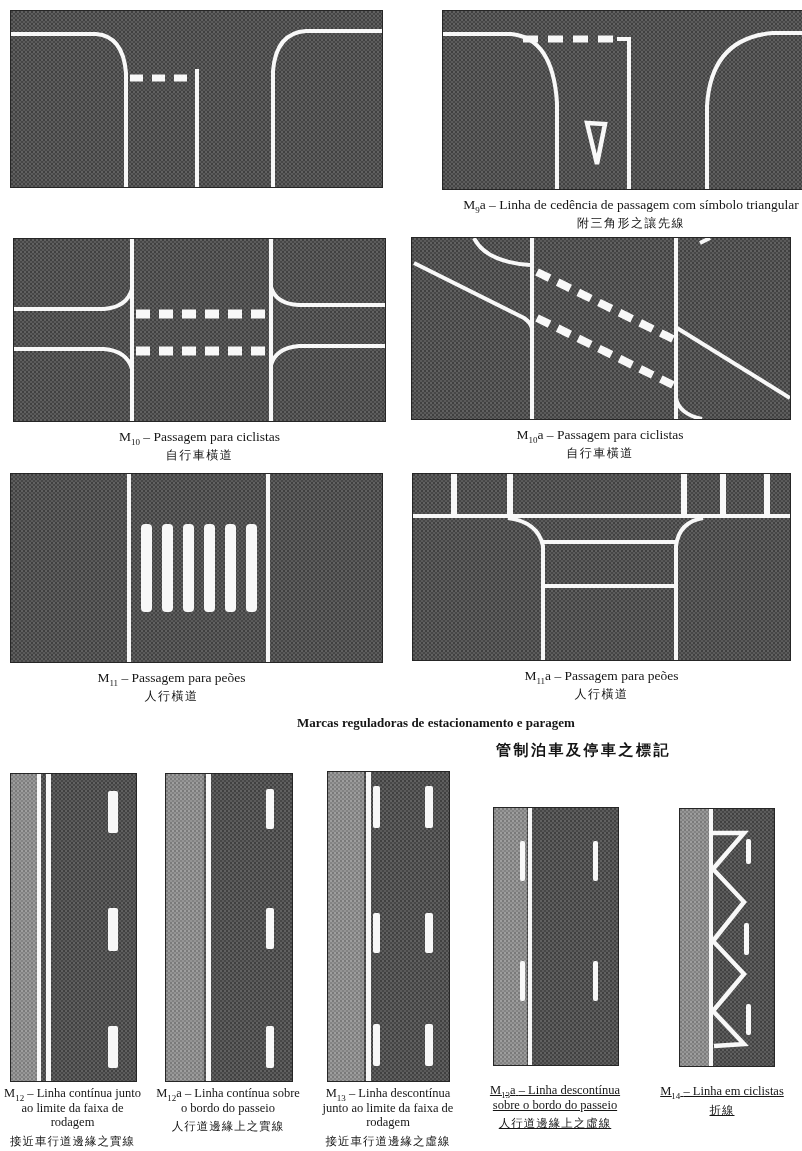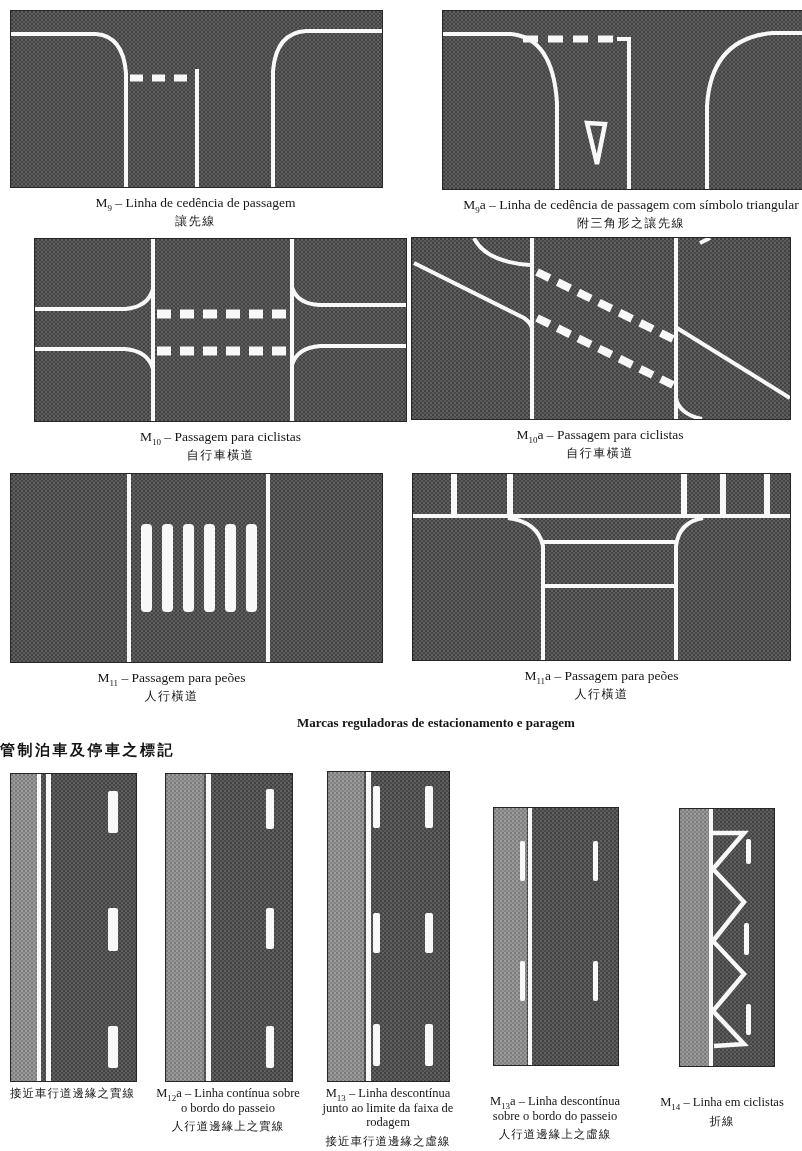--- a/index.html
+++ b/index.html
@@ -21,27 +21,27 @@
   polygon.tri { stroke-width:4.5; }
   polyline.zig { stroke-width:4.5; }
   figcaption { margin-top:7px; }
   .cap-pt { font-size:13.5px; line-height:16px; }
   .cap-zh { font-size:12px; line-height:15px; letter-spacing:1.5px; margin-top:3px; }
   .msym { white-space:nowrap; }
   sub { font-size:9px; line-height:0; letter-spacing:0; }
   .bfig .cap-pt { font-size:12.5px; line-height:14.5px; }
   .bfig .cap-zh { font-size:11.5px; margin-top:4px; letter-spacing:1px; }
   .bfig figcaption { margin-top:4px; }
-  .bfig.capgap figcaption { margin-top:28px; }
+  .bfig.capgap figcaption { margin-top:17px;text-decoration:underline; }
   .sec-pt {
     position:absolute; top:715px; left:0; width:802px; text-align:center;
     font-weight:bold; font-size:13px;margin-left:35px;
   }
   .sec-zh {
-    position:absolute; top:741px; left:0; width:671px; text-align:left;
+    position:absolute; top:741px; left:0; width:671px; text-align:right;
     font-weight:bold; font-size:15px; letter-spacing:2.5px;
   }
 </style>
 </head>
 <body>
 
 <div id="page">
 
   <svg width="0" height="0" style="position:absolute">
     <defs>
@@ -65,44 +65,40 @@
   <figure style="left:10px;top:10px;width:371px">
     <svg class="photo" width="371" height="176">
       <rect class="bgd" width="371" height="176"></rect>
       <g class="mk">
         <path d="M0,23 H85 Q112,25 115,62 V176"></path>
         <line class="d7" x1="119" y1="67" x2="183" y2="67"></line>
         <line x1="186" y1="58" x2="186" y2="176"></line>
         <path d="M371,20 H295 Q265,22 262,60 V176"></path>
       </g>
     </svg>
-    <figcaption>
-      <div class="cap-pt"><span class="msym"><span>M</span><sub>9</sub><span></span></span> <span>– Linha de cedência de passagem</span></div>
-      <div class="cap-zh">讓先線</div>
-    </figcaption>
   </figure>
 
   <figure style="left:411px;top:10px;width:440px">
     <svg class="photo" width="376" height="178">
       <rect class="bgd" width="376" height="178"></rect>
       <g class="mk">
         <path d="M0,23 H68 Q110,27 114,92 V178"></path>
         <line class="d7b" x1="80" y1="28" x2="176" y2="28"></line>
         <path d="M174,28 H186 V178"></path>
         <path d="M376,22 H330 Q268,27 264,95 V178"></path>
         <polygon class="tri" points="144,112 162,113 154,153"></polygon>
       </g>
     </svg>
     <figcaption>
       <div class="cap-pt"><span class="msym"><span>M</span><sub>9</sub><span>a</span></span> <span>– Linha de cedência de passagem com símbolo triangular</span></div>
       <div class="cap-zh">附三角形之讓先線</div>
     </figcaption>
   </figure>
 
-  <figure style="left:21px;top:238px;width:399px">
+  <figure style="left:0;top:238px;width:399px">
     <svg class="photo" width="371" height="182">
       <rect class="bgd" width="371" height="182"></rect>
       <g class="mk">
         <line x1="118" y1="0" x2="118" y2="182"></line>
         <line x1="257" y1="0" x2="257" y2="182"></line>
         <path d="M0,70 H90 Q113,68 118,50"></path>
         <path d="M0,110 H90 Q113,112 118,130"></path>
         <path d="M371,66 H285 Q262,65 257,48"></path>
         <path d="M371,107 H285 Q262,109 257,126"></path>
         <line class="d9" x1="122" y1="75" x2="255" y2="75"></line>
@@ -187,20 +183,21 @@
       <rect class="bgl" width="26" height="307"></rect>
       <g class="mk">
         <rect x="26" y="0" width="4" height="307"></rect>
         <rect x="35" y="0" width="5" height="307"></rect>
         <rect x="97" y="17" width="10" height="42" rx="2"></rect>
         <rect x="97" y="134" width="10" height="43" rx="2"></rect>
         <rect x="97" y="252" width="10" height="42" rx="2"></rect>
       </g>
     </svg>
     <figcaption>
+      <div class="cap-pt"><span class="msym"><span>M</span><sub>12</sub><span></span></span> <span>– Linha contínua junto ao limite da faixa de rodagem</span></div>
       <div class="cap-zh">接近車行道邊緣之實線</div>
     </figcaption>
   </figure>
 
   <figure class="bfig" style="left:153px;top:773px;width:150px">
     <svg class="photo" style="margin-left:12px" width="126" height="307">
       <rect class="bgd" width="126" height="307"></rect>
       <rect class="bgl" width="38" height="307"></rect>
       <g class="mk">
         <rect x="40" y="0" width="5" height="307"></rect>

